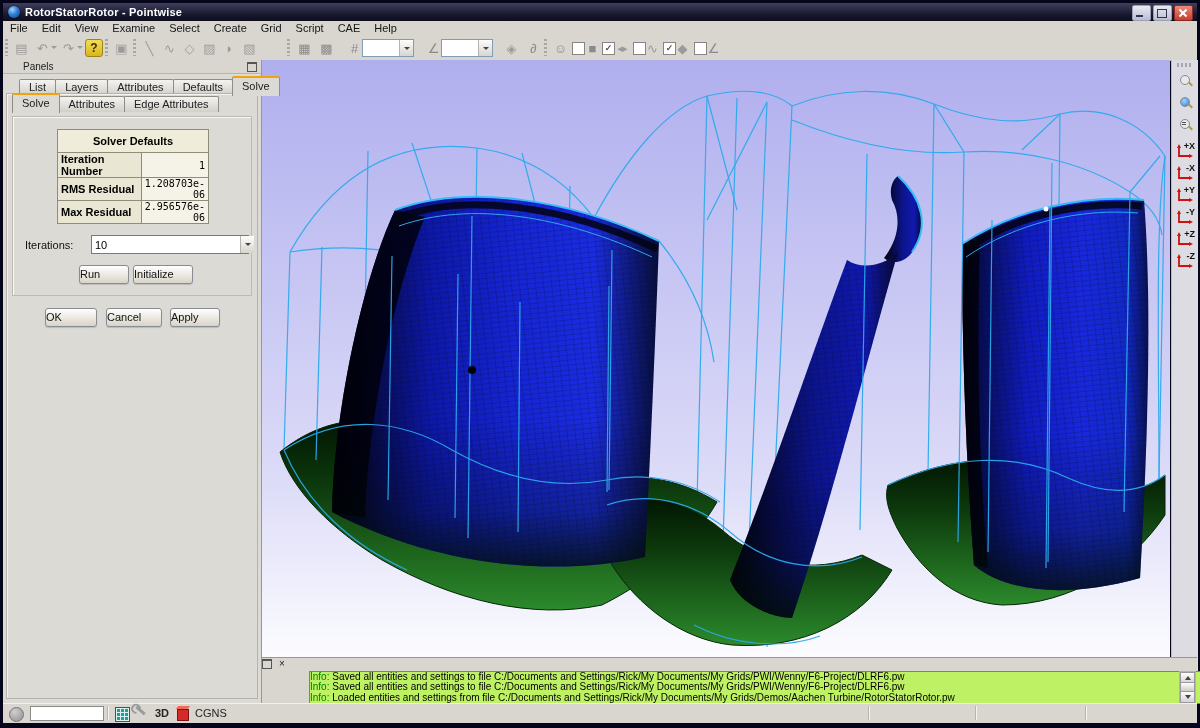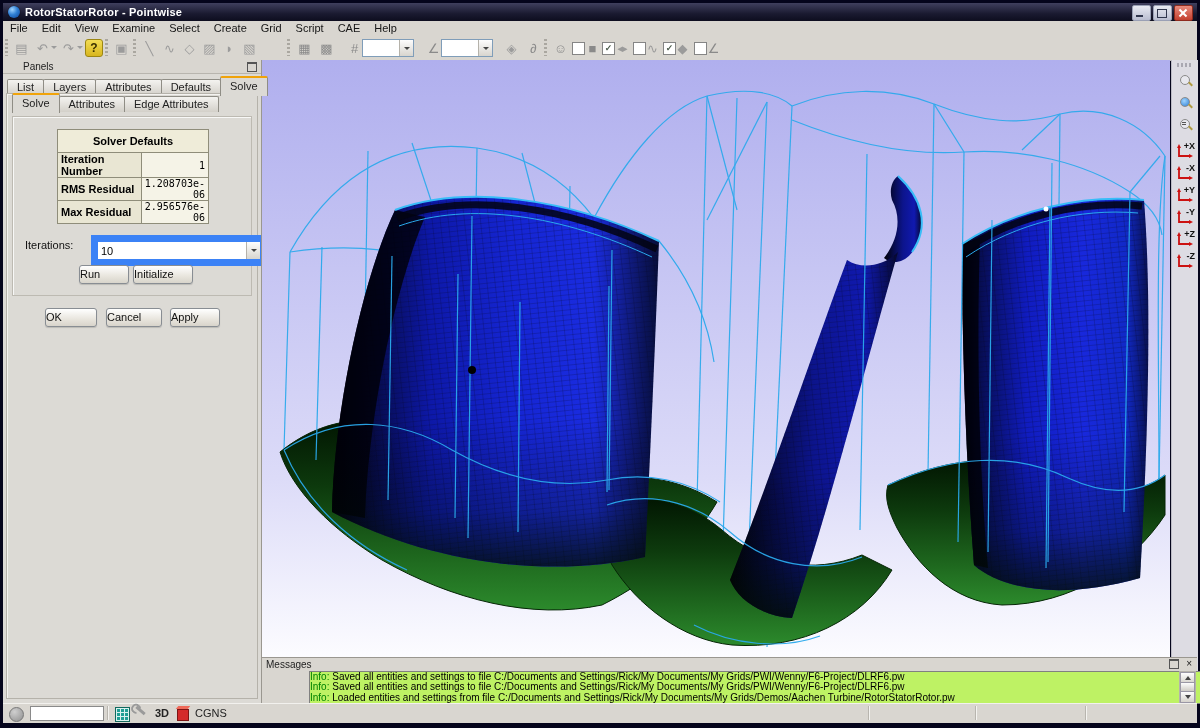--- a/index.html
+++ b/index.html
@@ -45,21 +45,21 @@
     border-top:3px solid #444;}
   .tcheck{position:absolute;top:7px;width:11px;height:11px;background:#fff;border:1px solid #858585;
     font-size:9px;line-height:10px;text-align:center;color:#4a5a4a;font-weight:bold;}
 
   
   .left-panel{left:3px;top:60px;width:258px;height:643px;background:#dcdad5;}
   .dock-titlebar{position:absolute;left:0;top:0;width:100%;height:13px;background:#d9d6d0;
     border-bottom:1px solid #b8b5ae;display:flex;align-items:center;}
   .dock-title{font-size:10px;color:#222;padding-left:20px;flex:1;}
   .float-ico{width:8px;height:7px;border:1px solid #555;border-top:2px solid #555;margin-right:4px;flex:none;}
-  .tabs{position:absolute;left:4px;top:16px;height:18px;display:flex;}
+  .tabs{position:absolute;left:16px;top:16px;height:18px;display:flex;}
   .tab{height:15px;margin-top:3px;margin-right:-1px;padding:0 9px;font-size:11px;line-height:15px;text-align:center;
     background:linear-gradient(#f4f3f0,#d3d0c9);border:1px solid #8f8d85;border-bottom:none;
     border-radius:2px 2px 0 0;color:#222;}
   .tab.active{height:18px;margin-top:0;background:#dcdad5;border-top:2px solid #f0a30a;line-height:16px;
     position:relative;z-index:2;}
   .page{position:absolute;left:3px;top:33px;width:250px;height:604px;background:#dcdad5;
     border:1px solid #b5b2aa;box-shadow:inset 1px 1px 0 #f4f3f0;}
   .subtabs{position:absolute;left:5px;top:-1px;display:flex;}
   .groupbox{position:absolute;left:5px;top:22px;width:238px;height:178px;border:1px solid #bdbab2;
     box-shadow:inset 1px 1px 0 rgba(255,255,255,.8);}
@@ -67,21 +67,21 @@
   .sum-table{position:absolute;left:44px;top:12px;width:152px;border:1px solid #8f8d7a;
     border-collapse:collapse;font-size:11px;}
   .sum-table .hdr{background:#efecd9;font-weight:bold;text-align:center;height:20px;border:1px solid #8f8d7a;}
   .sum-table .lbl{background:#e9e6d3;font-weight:bold;text-align:left;padding:0 3px;height:22px;
     border:1px solid #8f8d7a;width:84px;}
   .sum-table .val{background:#f5f3e7;text-align:right;padding:0 3px;border:1px solid #8f8d7a;
     font-family:"DejaVu Sans Mono",monospace;font-size:10px;}
 
   .iter-label{position:absolute;left:12px;top:122px;font-size:11px;color:#111;}
   .iter-combo{position:absolute;left:78px;top:118px;width:156px;height:17px;background:#fff;
-    border:7px solid #3b82f6;display:flex;}
+    border:1px solid #3b82f6;display:flex;}
   .iter-combo input{border:0;outline:0;flex:1;font-size:11px;padding:0 3px;background:transparent;}
 
   .btn-xp{position:absolute;height:17px;border:1px solid #888d93;border-radius:3px;
     background:linear-gradient(#ffffff,#e8e5dd 60%,#d8d4cb);font-size:11px;color:#111;
     text-align:left;line-height:16px;box-shadow:0 1px 1px rgba(0,0,0,.15);}
 
   
   .viewport{left:262px;top:60px;width:908px;height:597px;}
   .vsplit{left:261px;top:60px;width:1px;height:643px;background:#9a9790;}
   .hsplit{left:262px;top:657px;width:935px;height:1px;background:#9a9790;}
@@ -479,21 +479,20 @@
         <path d="M2,6 L4,2 L6,6 Z M14,12 L18,14 L14,16 Z" fill="#cc1111"></path>
         </svg>
       <span class="axis-label">-Z</span>
       </div>
   </div>
 
   <div class="abs hsplit"></div>
 
   <div class="abs messages">
     <div class="msg-titlebar">
-      <div class="msg-title">Messages</div>
       <div class="float-ico"></div>
       <div class="close-ico">×</div>
     </div>
     <div class="msg-log">
       <div class="log-line">
         <span class="log-prefix">Info:</span><span> Saved all entities and settings to file C:/Documents and Settings/Rick/My Documents/My Grids/PWI/Wenny/F6-Project/DLRF6.pw</span></div>
       <div class="log-line">
         <span class="log-prefix">Info:</span><span> Saved all entities and settings to file C:/Documents and Settings/Rick/My Documents/My Grids/PWI/Wenny/F6-Project/DLRF6.pw</span></div>
       <div class="log-line">
         <span class="log-prefix">Info:</span><span> Loaded entities and settings from file C:/Documents and Settings/Rick/My Documents/My Grids/Demos/Aachen Turbine/RotorStatorRotor.pw</span></div>

